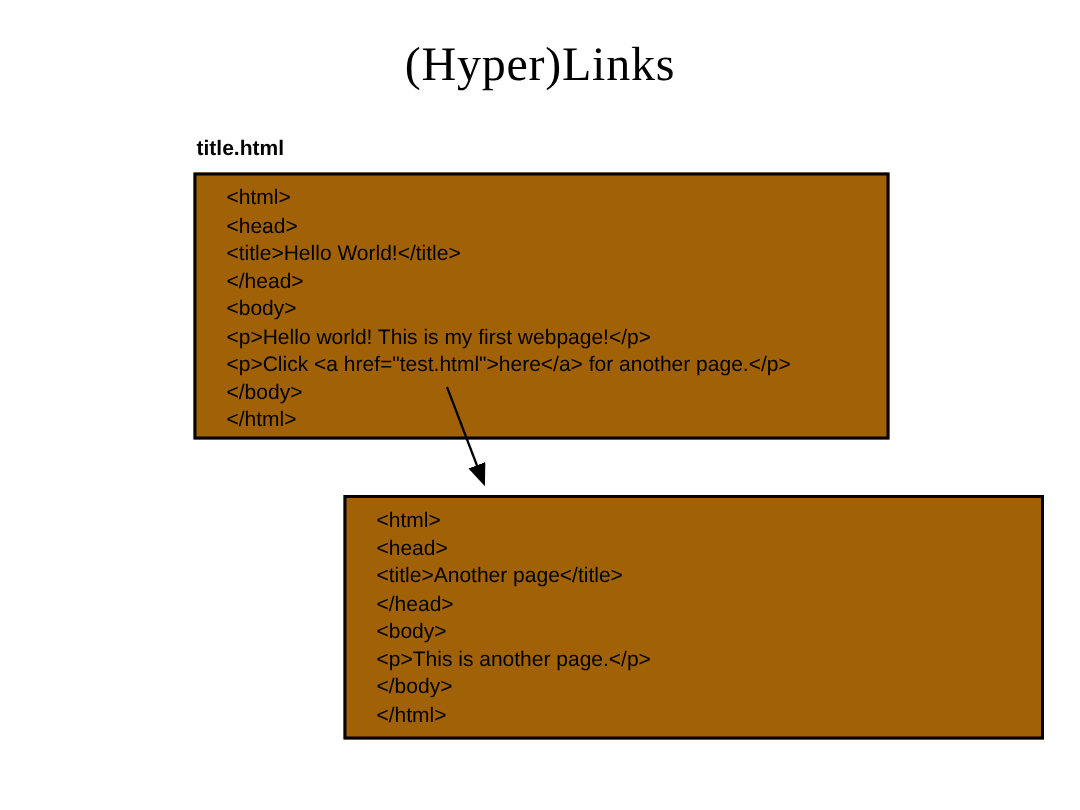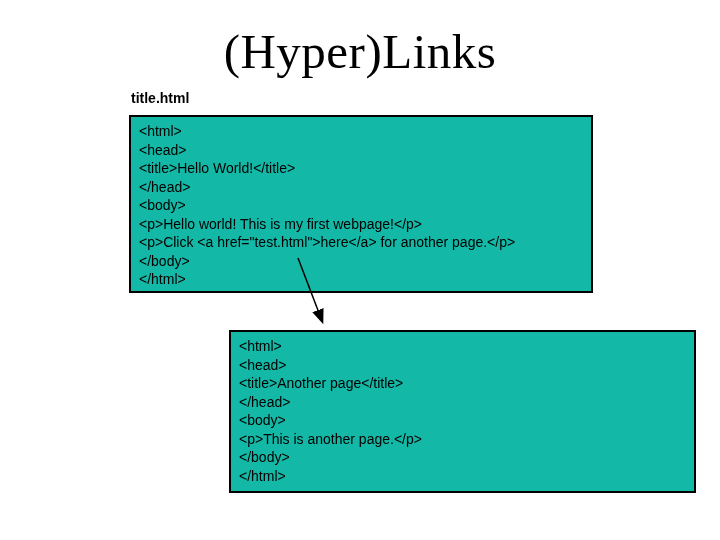--- a/index.html
+++ b/index.html
@@ -11,37 +11,37 @@
     color: #000000;
     font-family: "Liberation Sans", "DejaVu Sans", sans-serif;
   }
   .slide { position: absolute; inset: 0; }
   .title {
     position: absolute;
     top: 24px; left: 0; width: 720px;
     text-align: center;
     font-family: "Liberation Serif", "DejaVu Serif", serif;
     font-weight: 400;
-    font-size: 49px;
+    font-size: 32px;
     line-height: 1.15;
     letter-spacing: 0.5px;
   }
   .file-label {
     position: absolute;
     font-size: 14px;
     font-weight: 700;
     line-height: 16px;
   }
   .label-index { left: 131px; top: 90px; }
   .label-test  { left: 233px; top: 306px; margin-top: 24px; }
   .code-box {
     position: absolute;
     border: 2px solid #000000;
-    background: #14b8a6;
-    padding: 5px 8px;
+    background: #a16207;
+    padding: 5px 20px;
     font-size: 14px;
     line-height: 18.5px;
     white-space: pre;
     overflow: hidden;
   }
   .box-index { left: 129px; top: 115px; width: 464px; height: 178px; }
   .box-test  { left: 229px; top: 330px; width: 467px; height: 163px; }
   .arrow { position: absolute; left: 290px; top: 250px; width: 45px; height: 85px; }
 </style>
 </head>

